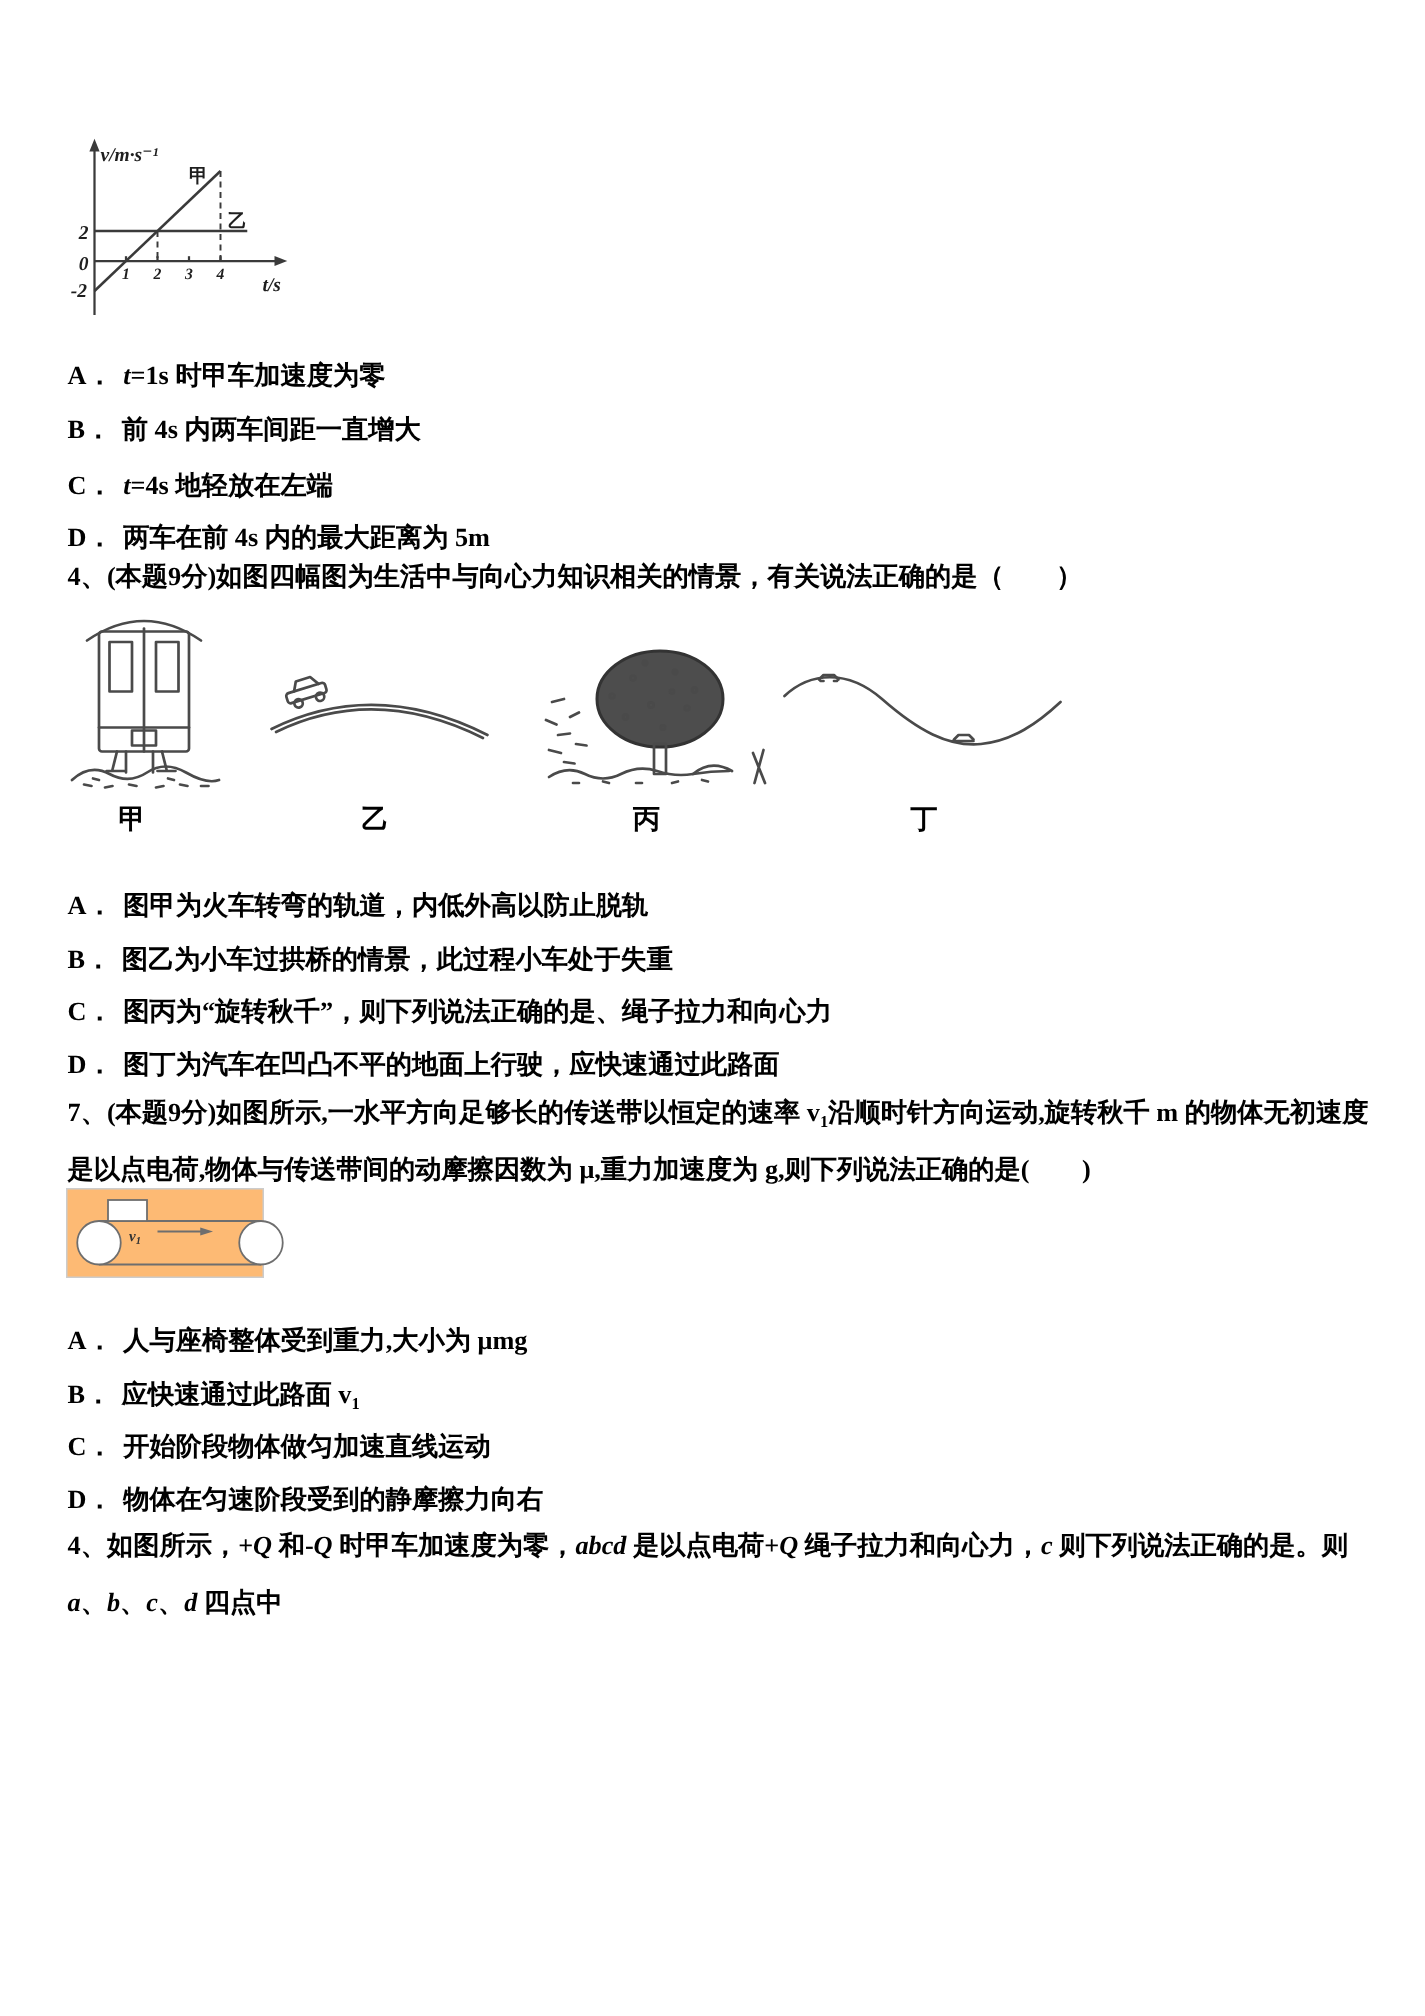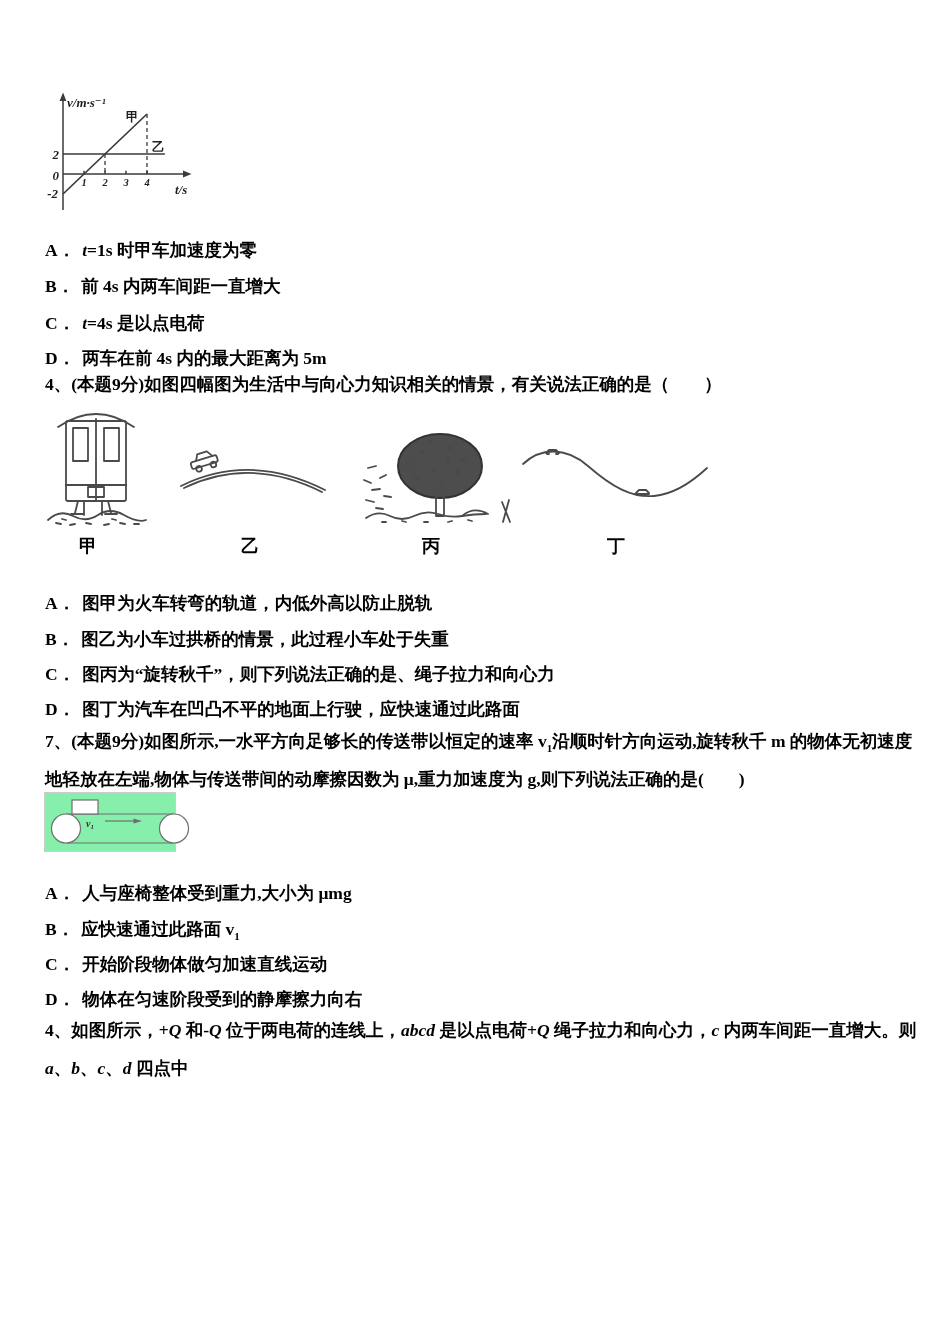--- a/index.html
+++ b/index.html
@@ -28,21 +28,21 @@
   .anchor-mid{text-anchor:middle}
   .series-line{stroke-width:1.7}
   .guide-line{stroke-width:1.3;stroke-dasharray:4 3}
 
   
   .sk{position:absolute}
   .sk path,.sk line,.sk rect,.sk circle,.sk polyline{stroke:#4a4a4a;fill:none;stroke-width:1.8;stroke-linecap:round;stroke-linejoin:round}
   .fig-label{position:absolute;top:534px;font-size:18px;transform:translateX(-50%)}
 
   
-  .belt-box{position:absolute;left:44px;top:792px;width:132px;height:60px;border:1px solid #cccccc;background:#86efac}
+  .belt-box{position:absolute;left:44px;top:792px;width:132px;height:60px;border:1px solid #cccccc;background:#fdba74}
   .belt-box svg{margin:0}
   .belt-box line,.belt-box circle,.belt-box rect{stroke:#6e6e6e;fill:#fff;stroke-width:1.2}
   .belt-box line{fill:none}
   .belt-box polygon{fill:#6e6e6e;stroke:none}
   .belt-box text{fill:#333;font-size:10px;font-style:italic}
   .belt-box sub,.belt-box tspan.sub{font-size:7px}
 </style>
 </head>
 <body>
 
@@ -73,21 +73,21 @@
     <text class="t-num-s anchor-mid" x="44" y="96">1</text>
     <text class="t-num-s anchor-mid" x="65" y="96">2</text>
     <text class="t-num-s anchor-mid" x="86" y="96">3</text>
     <text class="t-num-s anchor-mid" x="107" y="96">4</text>
     <text class="t-cjk" x="86" y="31">甲</text>
     <text class="t-cjk" x="112" y="61">乙</text>
   </svg>
 
   <div class="line" style="top:238px"><span class="lbl">A．</span><span><span class="it">t</span><span>=1s 时甲车加速度为零</span></span></div>
   <div class="line" style="top:274px"><span class="lbl">B．</span><span><span>前 4s 内两车间距一直增大</span></span></div>
-  <div class="line" style="top:311px"><span class="lbl">C．</span><span><span class="it">t</span><span>=4s 是以点电荷</span></span></div>
+  <div class="line" style="top:311px"><span class="lbl">C．</span><span><span class="it">t</span><span>=4s 地轻放在左端</span></span></div>
   <div class="line" style="top:346px"><span class="lbl">D．</span><span><span>两车在前 4s 内的最大距离为 5m</span></span></div>
 
   <div class="line" style="top:372px">4、(本题9分)如图四幅图为生活中与向心力知识相关的情景，有关说法正确的是（　　）</div>
 
   <div>
 
     <svg class="sk" style="left:46px;top:407px" width="102" height="122" viewBox="0 0 102 122">
       <path d="M12,20 Q50,-6 88,20"></path>
       <rect x="20" y="14" width="60" height="80" rx="2"></rect>
       <line x1="50" y1="12" x2="50" y2="94"></line>
@@ -145,36 +145,36 @@
     <div class="fig-label" style="left:431px">丙</div>
     <div class="fig-label" style="left:616px">丁</div>
   </div>
 
   <div class="line" style="top:591px"><span class="lbl">A．</span><span><span>图甲为火车转弯的轨道，内低外高以防止脱轨</span></span></div>
   <div class="line" style="top:627px"><span class="lbl">B．</span><span><span>图乙为小车过拱桥的情景，此过程小车处于失重</span></span></div>
   <div class="line" style="top:662px"><span class="lbl">C．</span><span><span>图丙为“旋转秋千”，则下列说法正确的是、绳子拉力和向心力</span></span></div>
   <div class="line" style="top:697px"><span class="lbl">D．</span><span><span>图丁为汽车在凹凸不平的地面上行驶，应快速通过此路面</span></span></div>
 
   <div class="line" style="top:729px"><span>7、(本题9分)如图所示,一水平方向足够长的传送带以恒定的速率 v</span><sub>1</sub><span>沿顺时针方向运动,旋转秋千 m 的物体无初速度</span></div>
-  <div class="line" style="top:767px"><span>地轻放在左端,物体与传送带间的动摩擦因数为 μ,重力加速度为 g,则下列说法正确的是(　　)</span></div>
+  <div class="line" style="top:767px"><span>是以点电荷,物体与传送带间的动摩擦因数为 μ,重力加速度为 g,则下列说法正确的是(　　)</span></div>
 
   <div class="belt-box">
     <svg width="150" height="58" viewBox="0 0 150 58">
       <line x1="21" y1="21" x2="129" y2="21"></line>
       <line x1="21" y1="50" x2="129" y2="50"></line>
       <circle cx="21" cy="35.5" r="14.5"></circle>
       <circle cx="129" cy="35.5" r="14.5"></circle>
       <rect x="27" y="7" width="26" height="14"></rect>
       <text x="41" y="34"><tspan>v</tspan><tspan class="sub" dy="2">1</tspan></text>
       <line x1="60" y1="28" x2="90" y2="28" stroke-width="1"></line>
       <polygon points="97,28 88.5,25.4 88.5,30.6"></polygon>
     </svg>
   </div>
 
   <div class="line" style="top:881px"><span class="lbl">A．</span><span><span>人与座椅整体受到重力,大小为 μmg</span></span></div>
   <div class="line" style="top:917px"><span class="lbl">B．</span><span><span>应快速通过此路面 v</span><sub>1</sub></span></div>
   <div class="line" style="top:952px"><span class="lbl">C．</span><span><span>开始阶段物体做匀加速直线运动</span></span></div>
   <div class="line" style="top:987px"><span class="lbl">D．</span><span><span>物体在匀速阶段受到的静摩擦力向右</span></span></div>
 
-  <div class="line" style="top:1018px"><span>4、如图所示，+</span><span class="it">Q</span><span> 和-</span><span class="it">Q</span><span> 位于两电荷的连线上，</span><span class="it">abcd</span><span> 是以点电荷+</span><span class="it">Q</span><span> 绳子拉力和向心力，</span><span class="it">c</span><span> 内两车间距一直增大。则</span></div>
+  <div class="line" style="top:1018px"><span>4、如图所示，+</span><span class="it">Q</span><span> 和-</span><span class="it">Q</span><span> 时甲车加速度为零，</span><span class="it">abcd</span><span> 是以点电荷+</span><span class="it">Q</span><span> 绳子拉力和向心力，</span><span class="it">c</span><span> 则下列说法正确的是。则</span></div>
   <div class="line" style="top:1056px"><span class="it">a</span><span>、</span><span class="it">b</span><span>、</span><span class="it">c</span><span>、</span><span class="it">d</span><span> 四点中</span></div>
 
 </div>
 
 </body></html>

